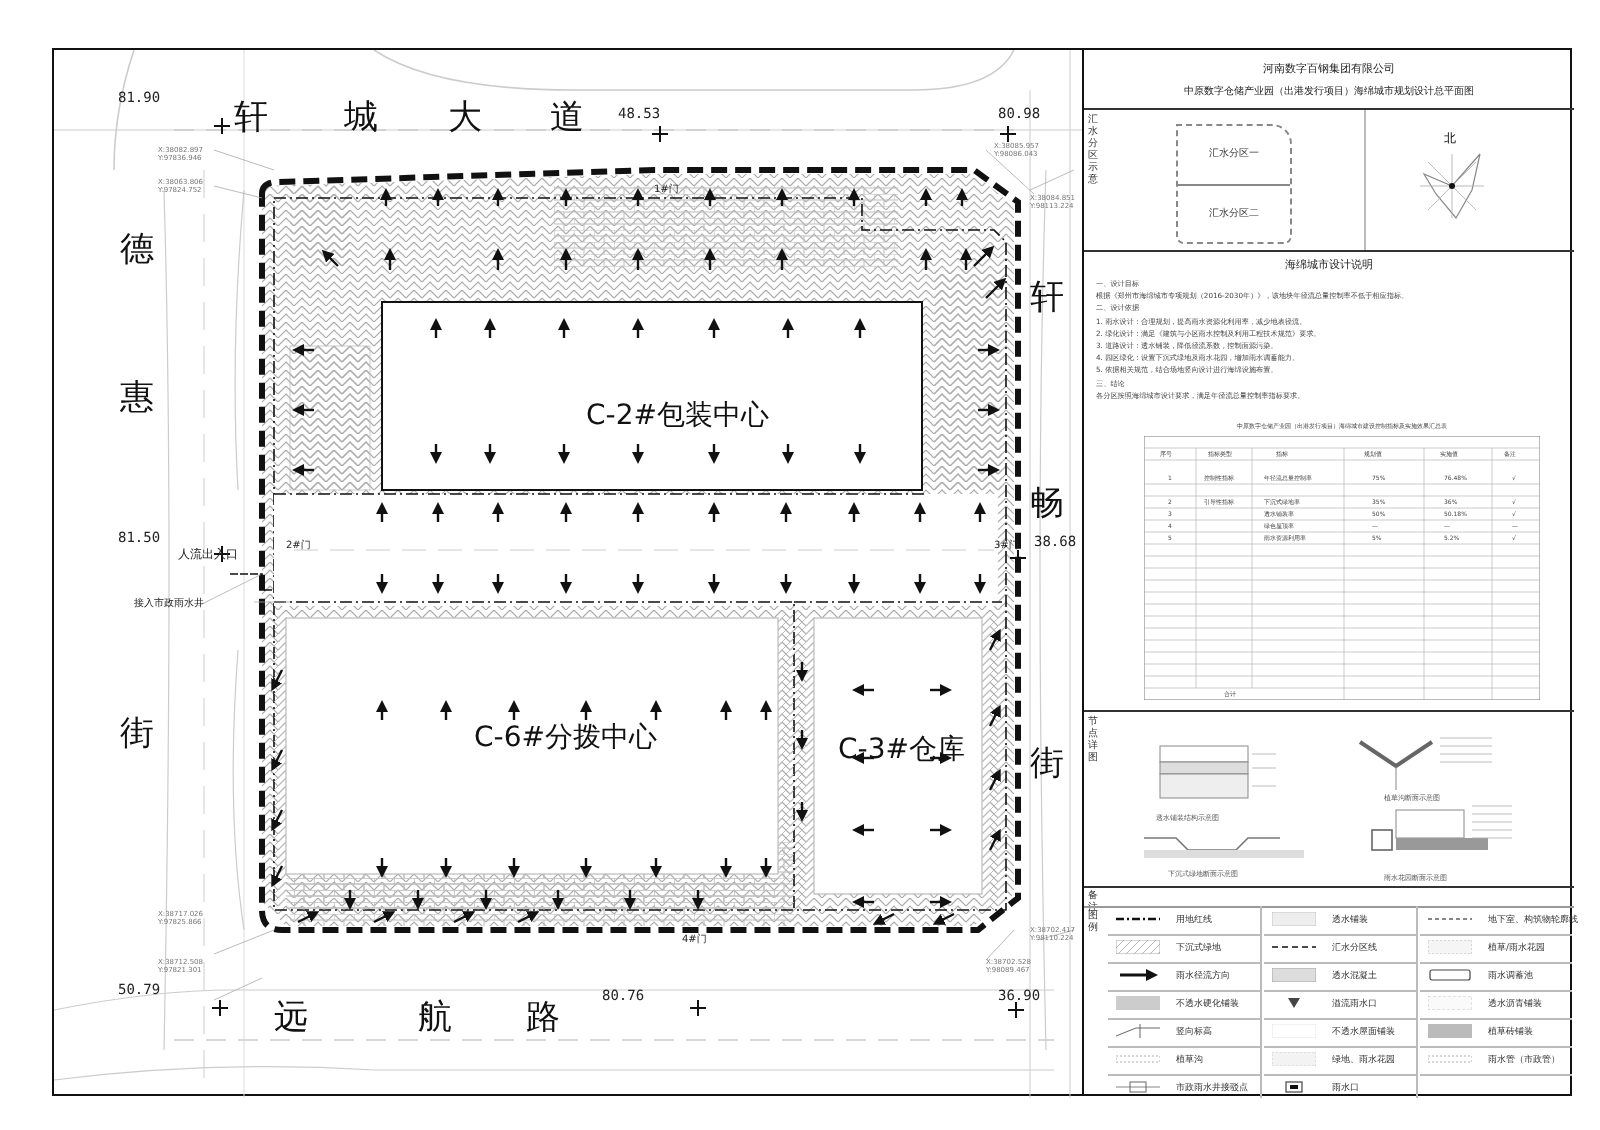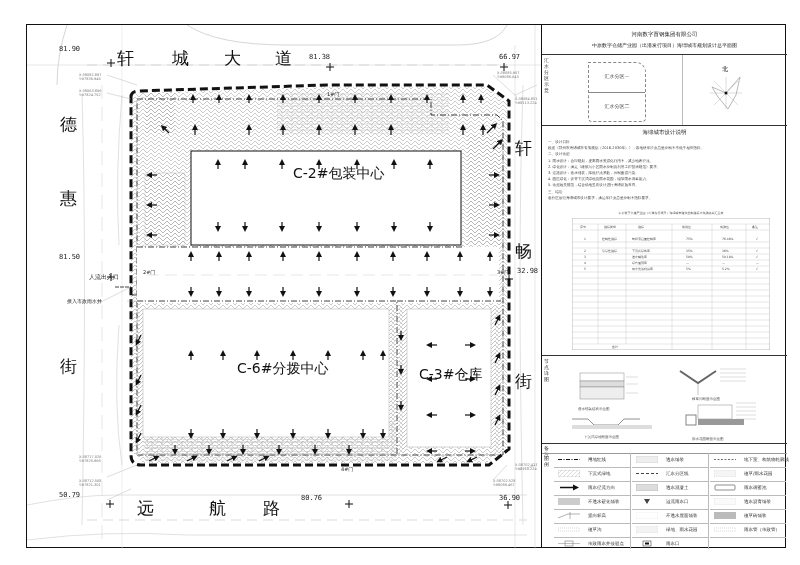--- a/index.html
+++ b/index.html
@@ -243,29 +243,29 @@
 
     <div class="road" style="left:33px;top:88px;">德</div>
     <div class="road" style="left:33px;top:162px;">惠</div>
     <div class="road" style="left:33px;top:330px;">街</div>
 
     <div class="road" style="left:488px;top:112px;">轩</div>
     <div class="road" style="left:488px;top:215px;">畅</div>
     <div class="road" style="left:488px;top:345px;">街</div>
 
     <div class="elev" style="left:32px;top:20px;">81.90</div>
-    <div class="elev" style="left:282px;top:28px;">81.38</div>
-    <div class="elev" style="left:472px;top:28px;">66.97</div>
-    <div class="elev" style="left:32px;top:228px;">81.50</div>
-    <div class="elev" style="left:490px;top:242px;">32.98</div>
+    <div class="elev" style="left:282px;top:28px;">48.53</div>
+    <div class="elev" style="left:472px;top:28px;">80.98</div>
+    <div class="elev" style="left:32px;top:240px;">81.50</div>
+    <div class="elev" style="left:490px;top:242px;">38.68</div>
     <div class="elev" style="left:32px;top:466px;">50.79</div>
     <div class="elev" style="left:274px;top:469px;">80.76</div>
     <div class="elev" style="left:472px;top:469px;">36.90</div>
 
-    <div class="bldg-label" style="left:266px;top:140px;">C-2#包装中心</div>
+    <div class="bldg-label" style="left:266px;top:174px;">C-2#包装中心</div>
     <div class="bldg-label" style="left:210px;top:335px;">C-6#分拨中心</div>
     <div class="bldg-label" style="left:392px;top:341px;">C-3#仓库</div>
 
     <div class="small" style="left:300px;top:66px;font-size:5px;">1#门</div>
     <div class="small" style="left:116px;top:244px;font-size:5px;">2#门</div>
     <div class="small" style="left:470px;top:244px;font-size:5px;">3#门</div>
     <div class="small" style="left:314px;top:441px;font-size:5px;">4#门</div>
 
     <div class="small" style="left:62px;top:248px;">人流出入口</div>
     <div class="small" style="left:40px;top:273px;font-size:5px;">接入市政雨水井</div>

